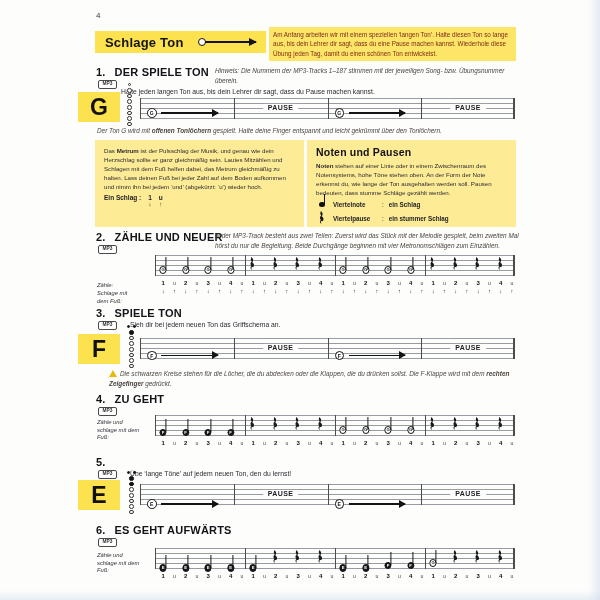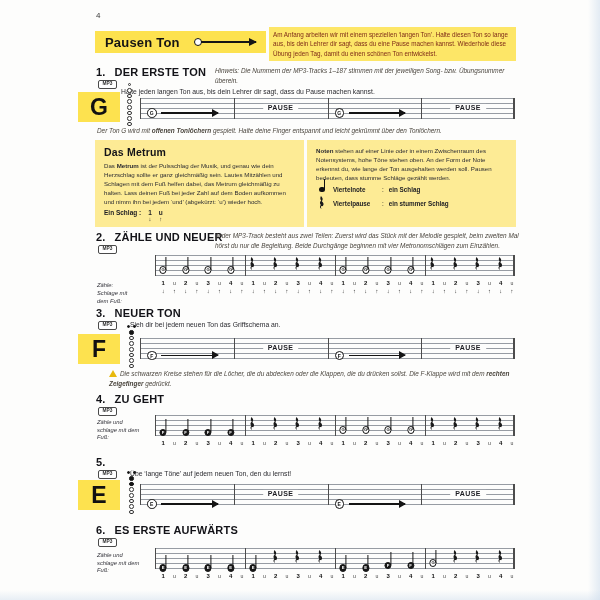--- a/index.html
+++ b/index.html
@@ -89,31 +89,31 @@
 </style>
 </head>
 <body>
 
 <div class="abs edge-r"></div>
 <div class="abs edge-b"></div>
 
 <div class="abs" id="pagenum">4</div>
 
 <div class="abs" id="banner">
-  <span class="t">Pausen Ton</span>
+  <span class="t">Schlage Ton</span>
   <span class="arr">
       <span class="arr-c"></span>
       <span class="arr-l"></span>
     </span>
 </div>
 <div class="abs" id="banner-desc">Am Anfang arbeiten wir mit einem speziellen ‘langen Ton’. Halte diesen Ton so lange aus, bis dein Lehrer dir sagt, dass du eine Pause machen kannst. Wiederhole diese Übung jeden Tag, damit du einen schönen Ton entwickelst.</div>
 
 <div class="abs h" id="h1">
   <span>1.</span>
-    <span>DER ERSTE TON</span>
+    <span>DER SPIELE TON</span>
 </div>
 <div class="abs mp3" id="mp3-1">MP3</div>
 <div class="abs note-it" id="hinweis">Hinweis: Die Nummern der MP3-Tracks 1–187 stimmen mit der jeweiligen Song- bzw. Übungsnummer überein.</div>
 <div class="abs sub" id="s1sub">Halte jeden langen Ton aus, bis dein Lehrer dir sagt, dass du Pause machen kannst.</div>
 
 <div class="abs bigbox" id="gbox">G</div>
 <div class="abs fing" id="fing-g">
     <div class="above">
       <div class="hole"></div>
     </div>
@@ -147,36 +147,36 @@
       <div class="lnote" style="top: 12.25px;">G</div>
       <div class="harrow" style="top: 16.1px;"></div>
     </div>
     <div class="meas" style="left: 75%; width: 25%;">
       <div class="pauselbl">PAUSE</div>
     </div>
   </div>
 <div class="abs note-it" id="cap-g"><span>Der Ton G wird mit </span><span class="bold-in">offenen Tonlöchern</span><span> gespielt. Halte deine Finger entspannt und leicht gekrümmt über den Tonlöchern.</span></div>
 
 <div class="abs infobox" id="metrum">
-  <div class="boxtitle">Das Metrum</div>
   <div class="boxbody"><span>Das </span><b>Metrum</b><span> ist der Pulsschlag der Musik, und genau wie dein Herzschlag sollte er ganz gleichmäßig sein. Lautes Mitzählen und Schlagen mit dem Fuß helfen dabei, das Metrum gleichmäßig zu halten. Lass deinen Fuß bei jeder Zahl auf dem Boden aufkommen und nimm ihn bei jedem ‘und’ (abgekürzt: ‘u’) wieder hoch.</span></div>
   <div class="beat">
     <span>Ein Schlag :</span>
     <span class="tok">
         <span>1</span>
         <span class="ar">↓</span>
       </span>
     <span class="tok">
         <span>u</span>
         <span class="ar">↑</span>
       </span>
   </div>
 </div>
 
 <div class="abs infobox" id="noten">
+  <div class="boxtitle">Noten und Pausen</div>
   <div class="boxbody"><b>Noten</b><span> stehen auf einer Linie oder in einem Zwischenraum des Notensystems, hohe Töne stehen oben. An der Form der Note erkennst du, wie lange der Ton ausgehalten werden soll. Pausen bedeuten, dass stumme Schläge gezählt werden.</span></div>
   <div class="nrow">
     <span class="glyph">
         <span class="mini-note"></span>
       </span>
     <span class="lab">Viertelnote</span>
     <span>:</span>
     <span class="val">ein Schlag</span>
   </div>
   <div class="nrow">
@@ -317,21 +317,21 @@
       <div class="fa" style="left: 86.625%;">↑</div>
       <div class="fa" style="left: 89.75%;">↓</div>
       <div class="fa" style="left: 92.875%;">↑</div>
       <div class="fa" style="left: 96%;">↓</div>
       <div class="fa" style="left: 99.125%;">↑</div>
     </div>
   </div>
 
 <div class="abs h" id="h3">
   <span>3.</span>
-    <span>NEUER TON</span>
+    <span>SPIELE TON</span>
 </div>
 <div class="abs mp3" id="mp3-3">MP3</div>
 <div class="abs sub" id="s3sub">Sieh dir bei jedem neuen Ton das Griffschema an.</div>
 
 <div class="abs bigbox" id="fbox">F</div>
 <div class="abs fing" id="fing-f">
     <div class="above">
       <div class="hole x"></div>
       <div class="hole x"></div>
     </div>
@@ -508,21 +508,21 @@
       <div class="lnote" style="top: 17.25px;">E</div>
       <div class="harrow" style="top: 21.1px;"></div>
     </div>
     <div class="meas" style="left: 75%; width: 25%;">
       <div class="pauselbl">PAUSE</div>
     </div>
   </div>
 
 <div class="abs h" id="h6">
   <span>6.</span>
-    <span>ES ERSTE AUFWÄRTS</span>
+    <span>ES GEHT AUFWÄRTS</span>
 </div>
 <div class="abs mp3" id="mp3-6">MP3</div>
 <div class="abs slabel" id="lbl-foot6">Zähle und schlage mit dem Fuß:</div>
 <div class="abs staffhost staff-rhythm" id="staff-6">
     <div class="rstaff">
       <div class="sl" style="top: 3px;"></div>
       <div class="sl" style="top: 8px;"></div>
       <div class="sl" style="top: 13px;"></div>
       <div class="sl" style="top: 18px;"></div>
       <div class="sl" style="top: 23px;"></div>

